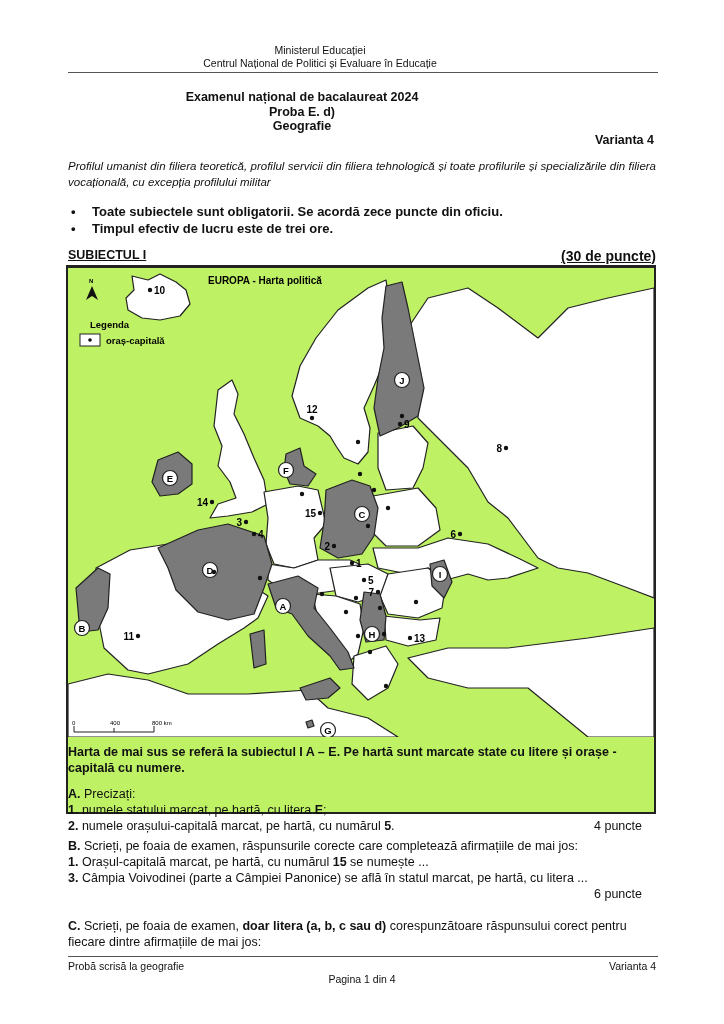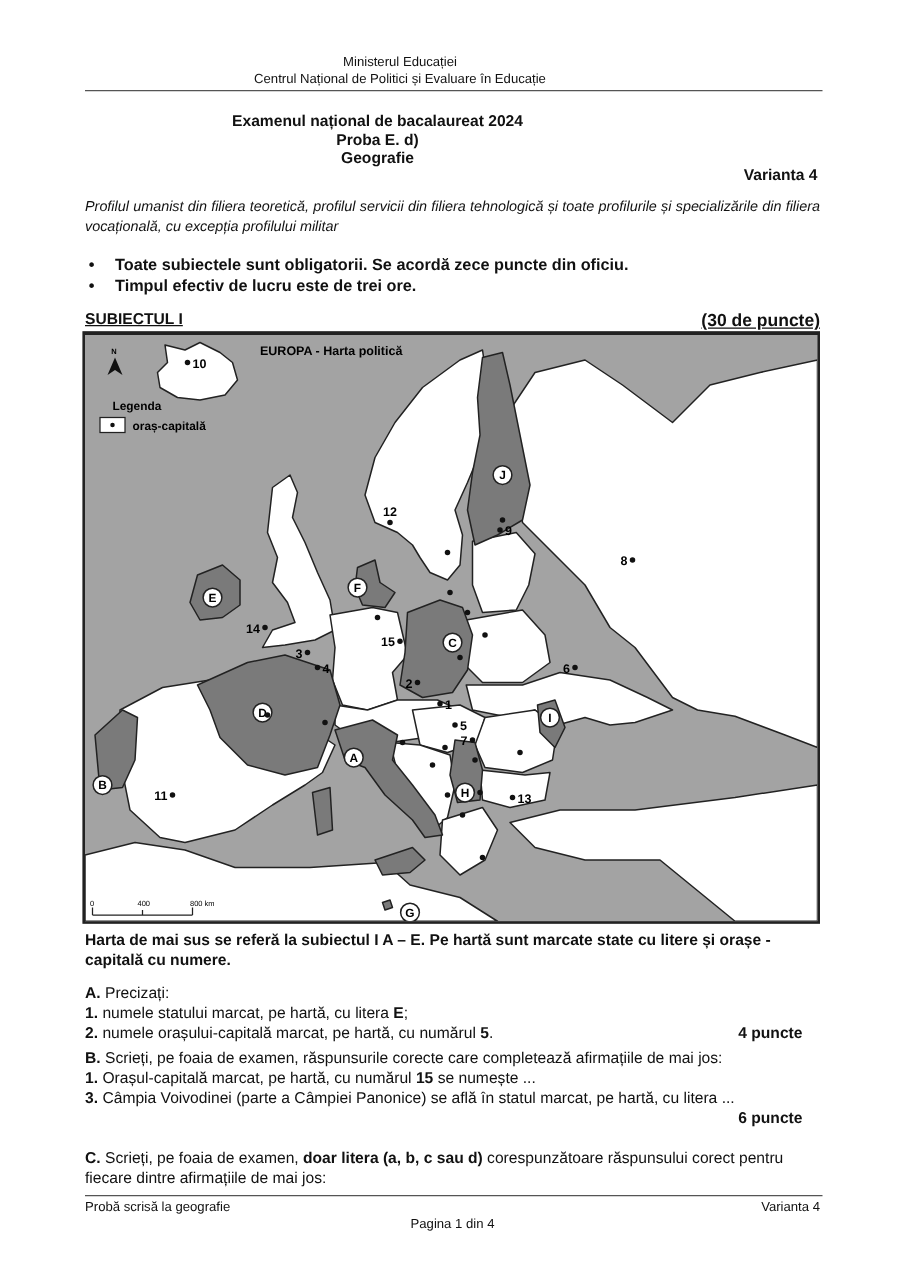--- a/index.html
+++ b/index.html
@@ -10,25 +10,25 @@
   .rule { position:absolute; height:1px; background:#555; }
   .title { font-weight:bold; font-size:12.5px; text-align:center; width:604px; left:0; }
   .variant { right:70px; font-weight:bold; font-size:12.5px; }
   .profile { left:68px; width:588px; font-style:italic; font-weight:normal; font-size:11.5px;
              line-height:16px; text-align:justify; }
   .bullets { left:68px; font-weight:bold; font-size:13px; line-height:17px; margin:0; padding:0; list-style:none; }
   .bullets li { position:relative; padding-left:24px; }
   .bullets li .dot { position:absolute; left:3px; top:0; }
   .subj { left:68px; font-weight:bold; font-size:12.5px; text-decoration:underline; }
   .pts { right:68px; font-weight:bold; font-size:14px; text-decoration:underline; }
-  .mapbox { left:66px; top:265px; width:590px; height:474px; border:2px solid #222; border-top-width:3px; box-sizing:border-box; overflow:hidden; background:#a3a3a3; }
+  .mapbox { left:66px; top:265px; width:590px; height:549px; border:2px solid #222; border-top-width:3px; box-sizing:border-box; overflow:hidden; background:#bef264; }
   .body-text { left:68px; width:590px; font-size:12.5px; line-height:16px; }
   .bold { font-weight:bold; }
   .line { display:block; position:relative; }
-  .rpts { position:absolute; right:16px; font-weight:bold; }
+  .rpts { position:absolute; right:16px; font-weight:normal; }
   .footer { font-size:10.5px; }
   svg text { font-family:"Liberation Sans", sans-serif; }
 </style>
 </head>
 <body>
 
 <div class="abs hdr-small" style="top:44px;">Ministerul Educației</div>
 <div class="abs hdr-small" style="top:57px;">Centrul Național de Politici și Evaluare în Educație</div>
 <div class="rule" style="left:68px; top:72px; width:590px;"></div>
 

